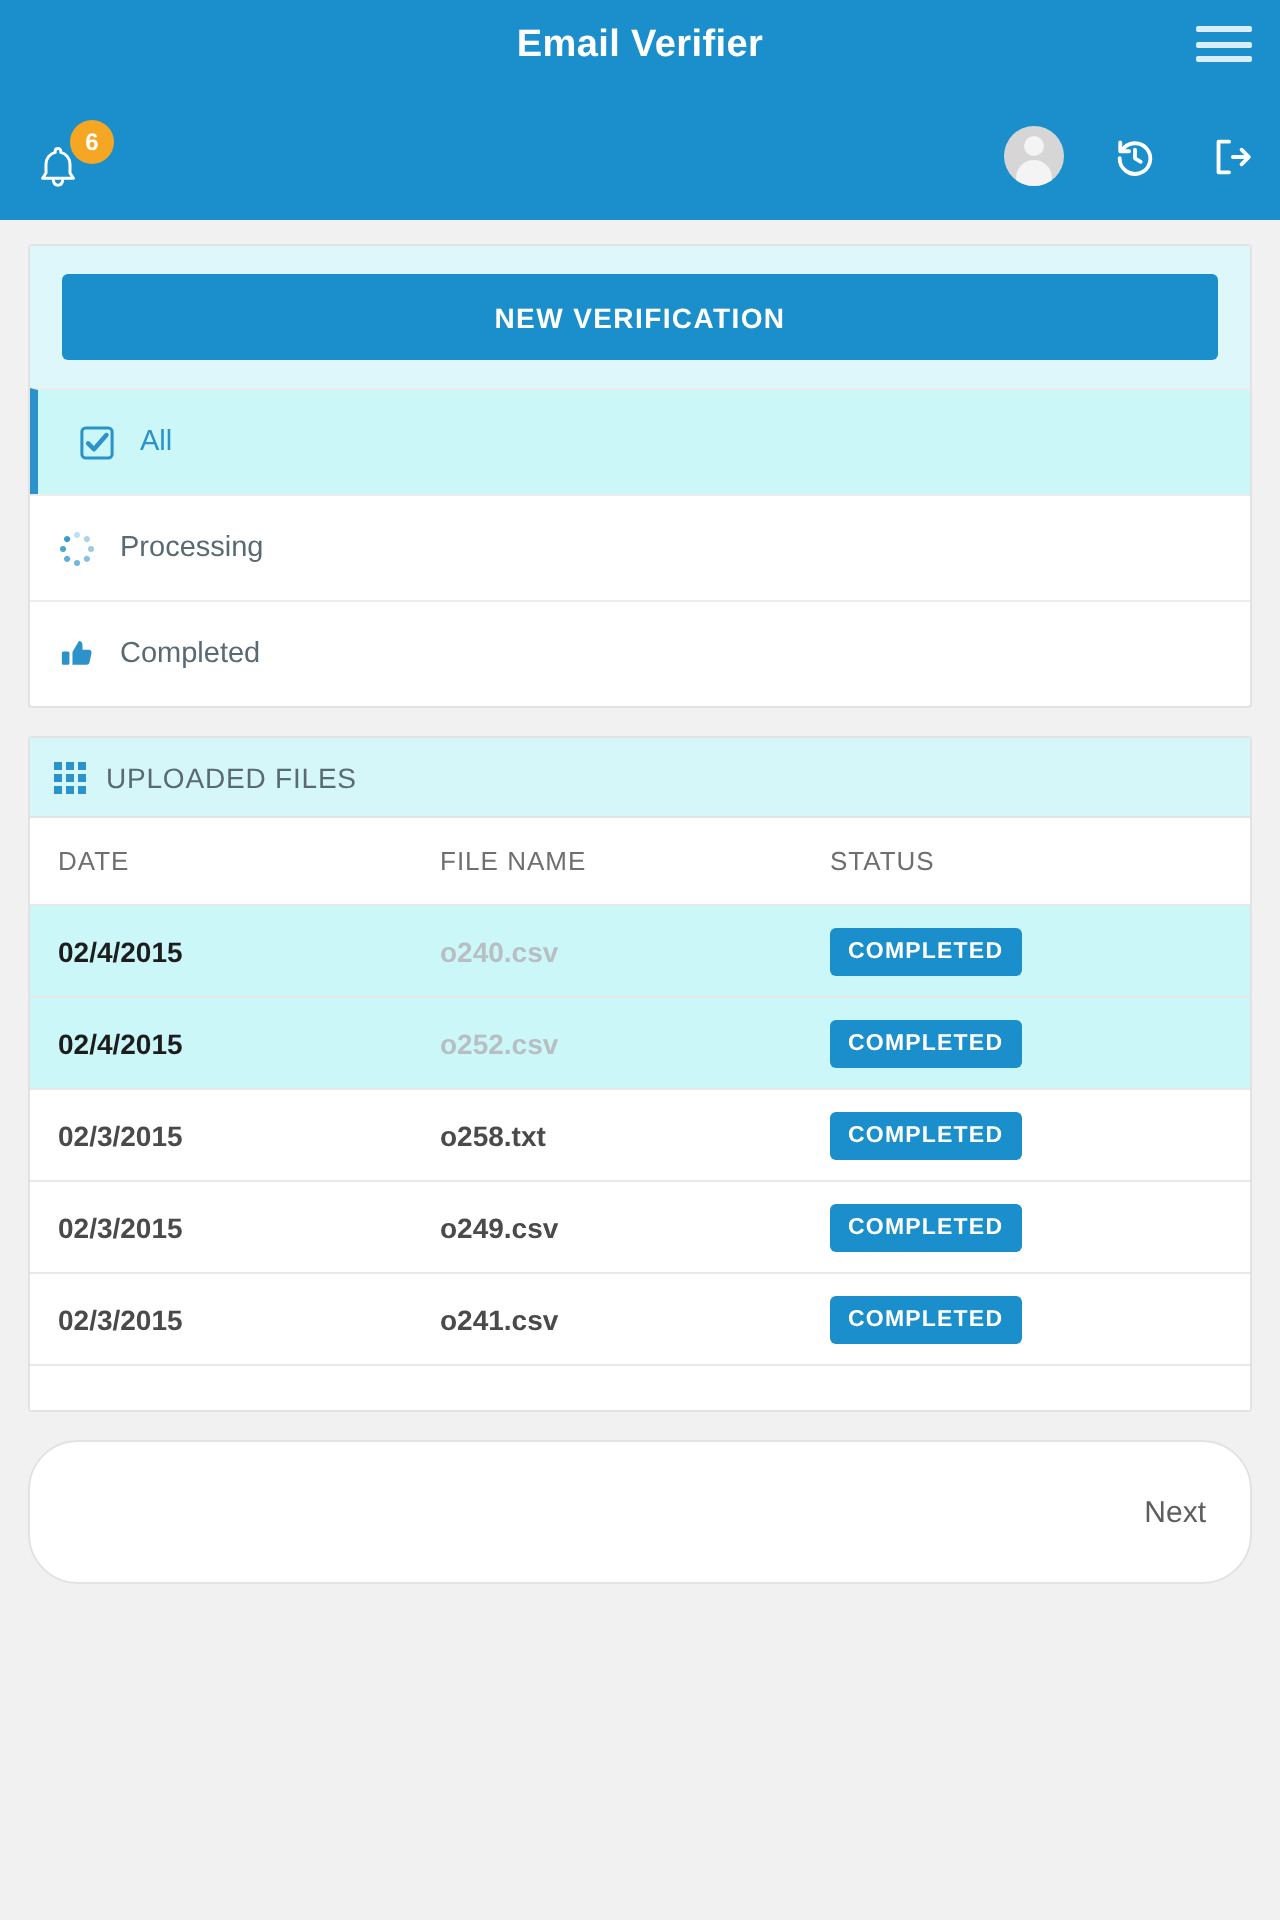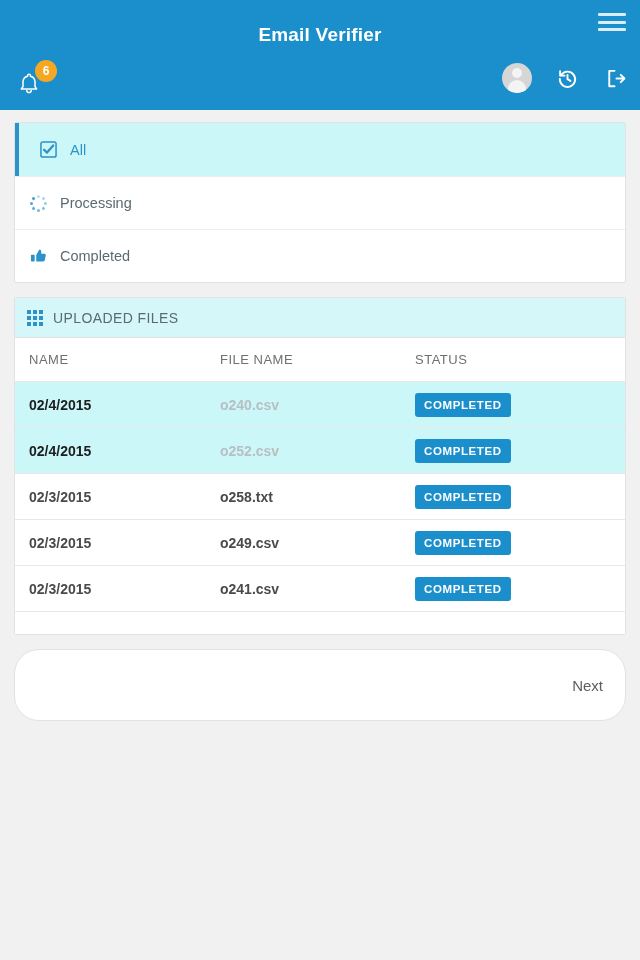--- a/index.html
+++ b/index.html
@@ -8,21 +8,21 @@
     background: #f1f1f1;
     font-family: "Liberation Sans", sans-serif;
     -webkit-font-smoothing: antialiased;
   }
   .app { width: 640px; height: 960px; position: relative; overflow: hidden; background: #f1f1f1; }
 
   
   .topbar { background: #1b8fcb; width: 100%; }
   .topbar-row1 {
     height: 46px; position: relative;
-    display: flex; align-items: flex-end; justify-content: center;
+    display: flex; align-items: center; justify-content: center;
   }
   .app-title {
     color: #ffffff; font-size: 19px; font-weight: bold; letter-spacing: .2px;
   }
   .hamburger {
     position: absolute; right: 14px; top: 11px;
     width: 28px; height: 22px; display: flex; flex-direction: column;
     justify-content: space-between; padding: 2px 0; cursor: pointer;
   }
   .hamburger span { display: block; height: 3px; background: #d9eef8; border-radius: 1px; }
@@ -171,20 +171,23 @@
         </div>
 
       </div>
     </div>
   </div>
 
   <div class="content">
 
     <div class="card filter-card">
 
+      <div class="newbtn-wrap">
+        <button class="new-verification">NEW VERIFICATION</button>
+      </div>
 
       <div class="filter-item active">
         <span class="filter-icon">
           <svg width="17" height="17" viewBox="0 0 18 18">
             <rect x="1" y="1" width="16" height="16" rx="2" fill="none" stroke="#2b93c9" stroke-width="1.6"></rect>
             <path d="M4.3 9.2 7.4 12.3 14 4.8" fill="none" stroke="#2b93c9" stroke-width="2.4" stroke-linecap="round" stroke-linejoin="round"></path>
           </svg>
         </span>
         <span>All</span>
       </div>
@@ -230,21 +233,21 @@
             <i></i>
             <i></i>
             <i></i>
         </span>
         <span class="table-head-label">UPLOADED FILES</span>
       </div>
 
       <table>
         <thead>
           <tr>
-            <th class="col-date">NAME</th>
+            <th class="col-date">DATE</th>
             <th class="col-file">FILE NAME</th>
             <th class="col-status">STATUS</th>
           </tr>
         </thead>
         <tbody id="file-rows">
             <tr class="hl">
               <td class="col-date"><span class="date-cell">02/4/2015</span></td>
               <td class="col-file"><span class="fname">o240.csv</span></td>
               <td class="col-status"><span class="badge">COMPLETED</span></td>
             </tr>

